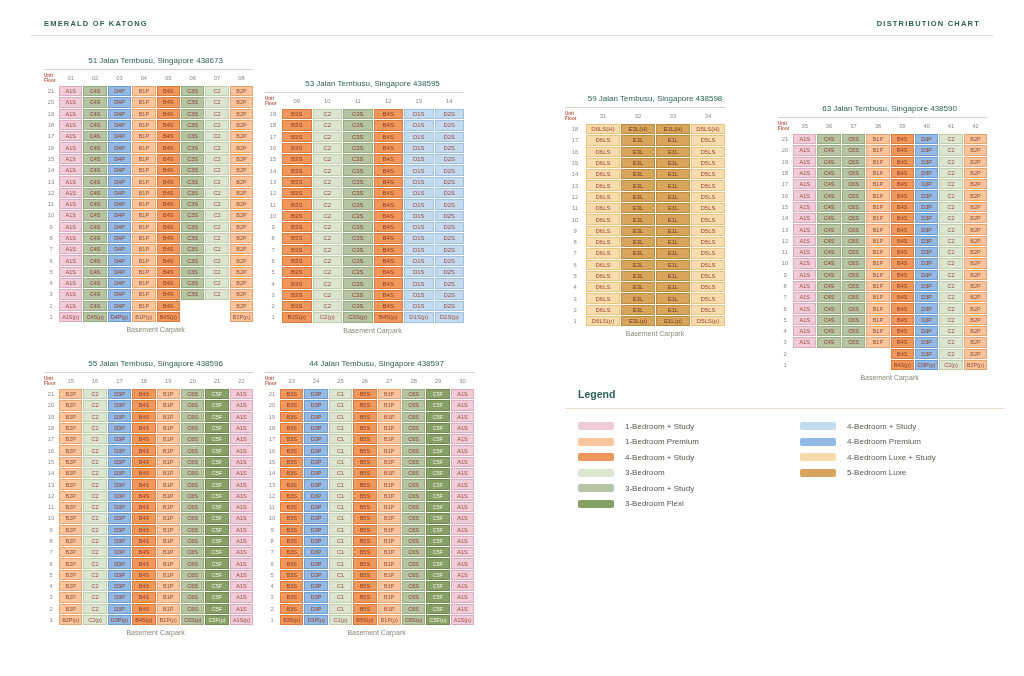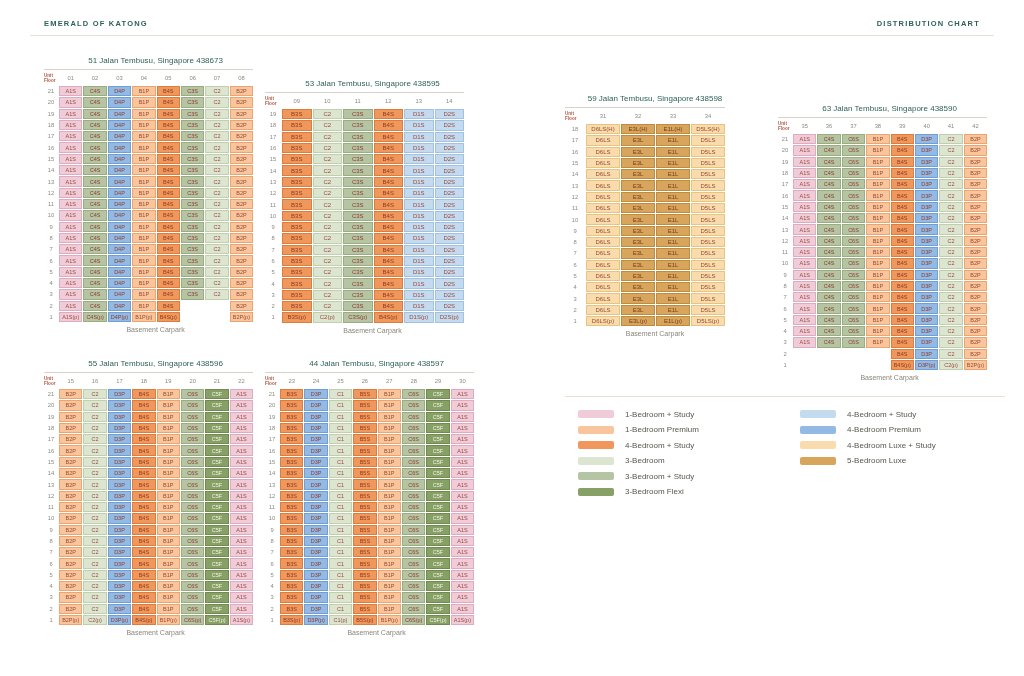--- a/index.html
+++ b/index.html
@@ -1137,20 +1137,21 @@
           <div class="cell" style="background: rgb(249, 197, 157); border-color: rgb(236, 165, 113); color: rgb(156, 74, 46);">B1P(p)</div>
           <div class="cell" style="background: rgb(181, 196, 162); border-color: rgb(154, 173, 128); color: rgb(142, 59, 46);">C6S(p)</div>
           <div class="cell" style="background: rgb(135, 160, 102); border-color: rgb(112, 138, 80); color: rgb(244, 241, 226);">C5F(p)</div>
           <div class="cell" style="background: rgb(240, 203, 216); border-color: rgb(222, 172, 190); color: rgb(156, 74, 62);">A1S(p)</div>
         </div>
         <div class="basement">Basement Carpark</div>
       </div>
     </div>
 
   <div id="legend">
+    <div id="legend-title">Legend</div>
     <div id="legend-rule"></div>
     <div id="legend-cols">
         <div class="legend-col left">
           <div class="legend-item">
             <span class="swatch" style="background: rgb(240, 203, 216);"></span>
             <span class="legend-label">1-Bedroom + Study</span>
           </div>
           <div class="legend-item">
             <span class="swatch" style="background: rgb(249, 197, 157);"></span>
             <span class="legend-label">1-Bedroom Premium</span>

